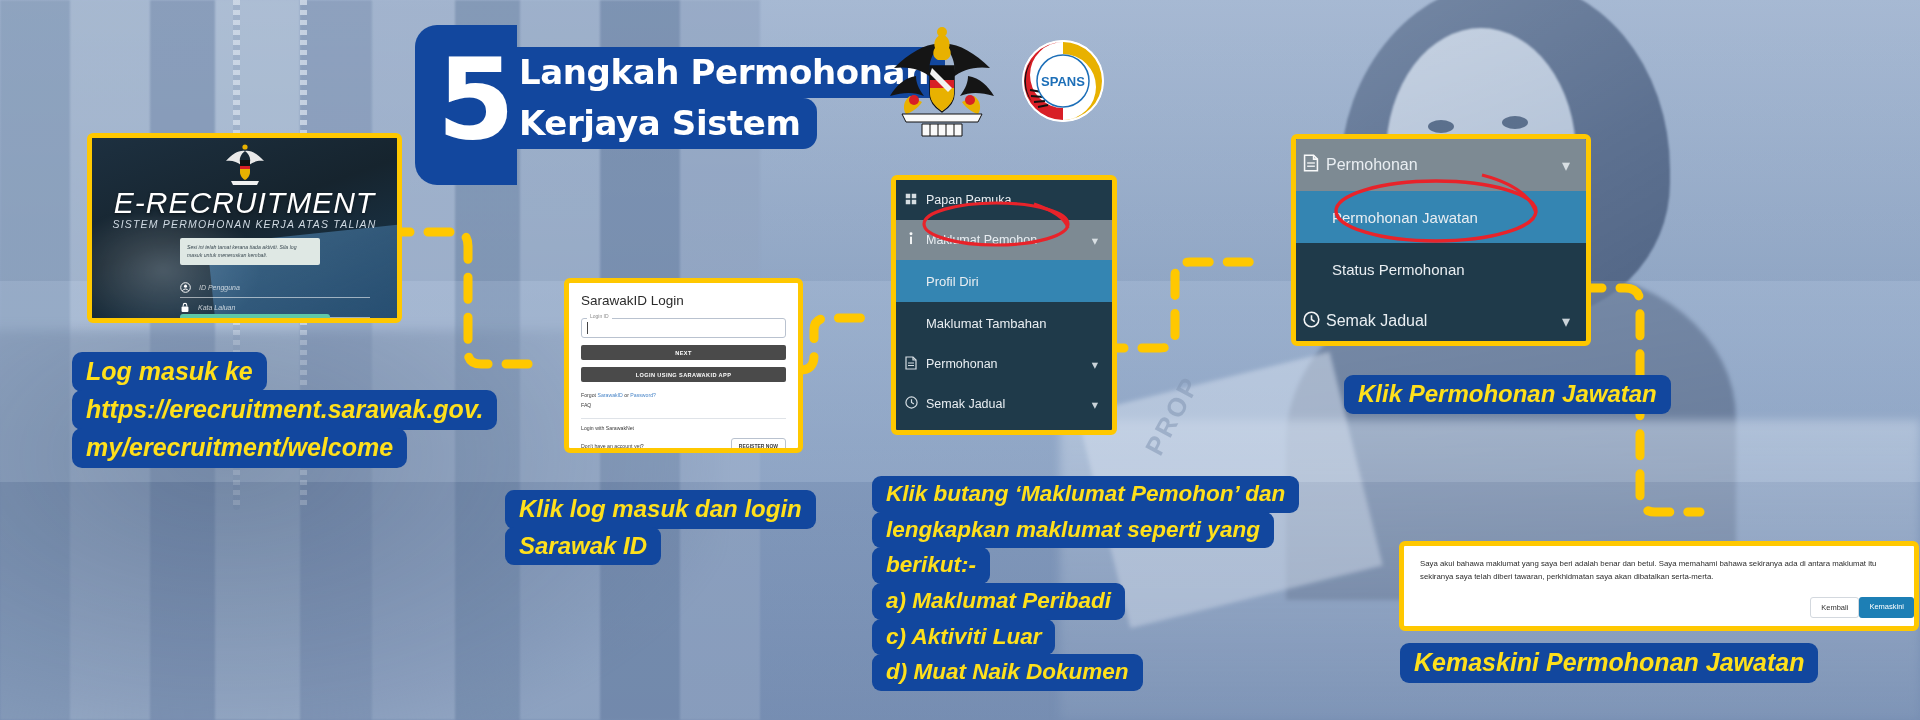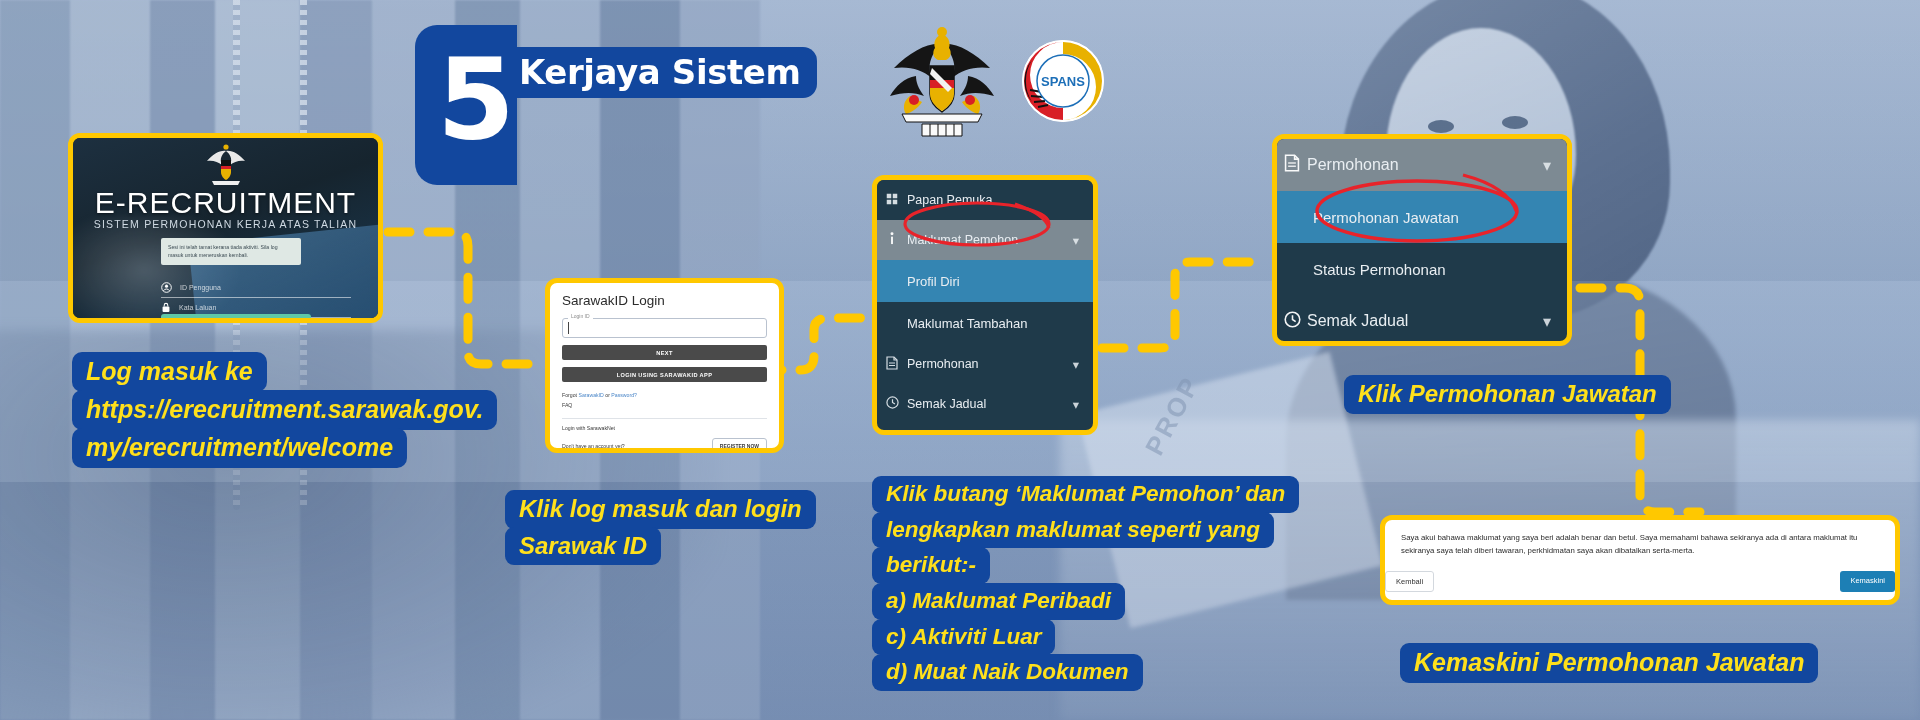--- a/index.html
+++ b/index.html
@@ -103,24 +103,24 @@
     font-family: "DejaVu Sans", sans-serif; letter-spacing: -.4px;
   }
 
   
   .logos { position: absolute; left: 888px; top: 22px; display: flex; gap: 26px; align-items: center; }
   .crest { width: 108px; height: 118px; position: relative; }
   .spans-logo { width: 82px; height: 82px; border-radius: 50%; position: relative;
     background: #fff; overflow: hidden; }
 
   
-  .ycard { position: absolute; border: 5px solid #FFC800; border-radius: 12px; overflow: hidden; }
-
-  
-  #erec-card { left: 68px; top: 133px; width: 315px; height: 190px; background: #16242e; }
+  .ycard { position: absolute; border: 5px solid #FFC800; border-radius: 6px; overflow: hidden; margin-left: 19px; }
+
+  
+  #erec-card { left: 68px; top: 133px; width: 315px; height: 190px; background: #16242e; font-style: italic; }
   .erec-bg { position: absolute; inset: 0;
     background: linear-gradient(160deg, #1d3040 0%, #16242e 45%, #1b3b54 100%); }
   .erec-hands { position: absolute; left: -10px; top: 78px; width: 180px; height: 120px;
     background: radial-gradient(ellipse at 45% 45%, rgba(200,210,220,.30), rgba(0,0,0,0) 70%);
     filter: blur(3px); }
   .erec-form { position: absolute; left: 120px; top: 96px; width: 200px; height: 100px;
     background: linear-gradient(160deg, rgba(90,150,200,.55), rgba(50,100,150,.4));
     transform: rotate(-6deg); filter: blur(.6px); }
   .erec-crest { position: absolute; left: 50%; top: 4px; transform: translateX(-50%);
     width: 42px; height: 46px; }
@@ -169,25 +169,25 @@
   .mrow.active-gray { background: #7d8a93; }
   .mrow.active-blue { background: #3485b2; }
   .mrow.sub { padding-left: 30px; }
 
   #menu1 .mrow { height: 40px; font-size: 12.5px; padding-right: 14px; }
   #menu1 .mrow.sub { font-size: 13px; height: 42px; }
   #menu2 .mrow { height: 52px; font-size: 16px; padding-right: 16px; }
   #menu2 .mrow.sub { font-size: 15px; padding-left: 36px; }
 
   
-  #decl { left: 1380px; top: 515px; width: 520px; height: 90px; background: #fff; }
+  #decl { left: 1380px; top: 541px; width: 520px; height: 90px; background: #fff; }
   .decl-text { padding: 12px 16px 0; font-size: 7.8px; color: #2c2c2c; line-height: 1.65;
     white-space: nowrap; overflow: hidden; }
   .decl-text .l2 { display: block; }
-  .decl-btns { display: flex; gap: 20px; justify-content: space-between; margin-top: 13px; }
+  .decl-btns { display: flex; gap: 0; justify-content: flex-end; margin-top: 13px; }
   .decl-btn { font-size: 7.5px; padding: 5px 10px; border-radius: 3px; }
   .decl-back { background: #fff; border: 1px solid #d3d8de; color: #333; }
   .decl-update { background: #1d7fb5; color: #fff; }
 
   
   .callout { position: absolute; display: flex; flex-direction: column; align-items: flex-start; }
   .callout span {
     background: #12479e; color: #FFE01B; font-style: italic; font-weight: 700;
     padding: 3px 14px 4px; border-radius: 9px; line-height: 1.32; display: inline-block;
     white-space: nowrap;
@@ -226,20 +226,21 @@
     <path d="M388 232 L455 232 Q468 232 468 246 L468 352 Q468 364 481 364 L540 364"></path>
     <path d="M760 370 L800 370 Q814 370 814 356 L814 330 Q814 318 828 318 L868 318"></path>
     <path d="M1102 348 L1160 348 Q1175 348 1175 334 L1175 276 Q1175 262 1190 262 L1266 262"></path>
     <path d="M1580 288 L1625 288 Q1640 288 1640 303 L1640 496 Q1640 512 1655 512 L1700 512"></path>
   </g>
 </svg>
 
 <div class="title-wrap">
   <div class="big-five">5</div>
   <div class="title-lines">
+    <span class="title-line">Langkah Permohonan</span>
     <span class="title-line">Kerjaya Sistem</span>
   </div>
 </div>
 
 <div class="logos">
   <svg class="crest" viewBox="0 0 108 118">
     <g fill="#151515">
       <path d="M54 22 C40 20 22 30 6 46 C22 44 34 48 44 56 C38 44 44 30 54 22Z"></path>
       <path d="M54 22 C68 20 86 30 102 46 C86 44 74 48 64 56 C70 44 64 30 54 22Z"></path>
       <path d="M28 54 C16 56 8 64 2 74 C16 70 26 70 36 74 C30 66 28 60 28 54Z"></path>

